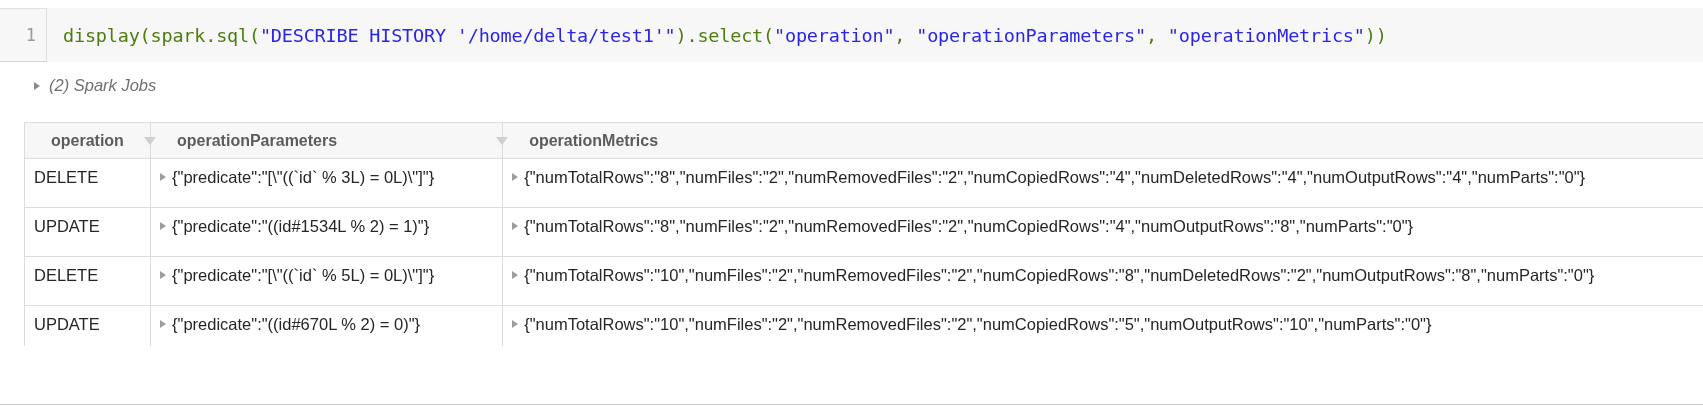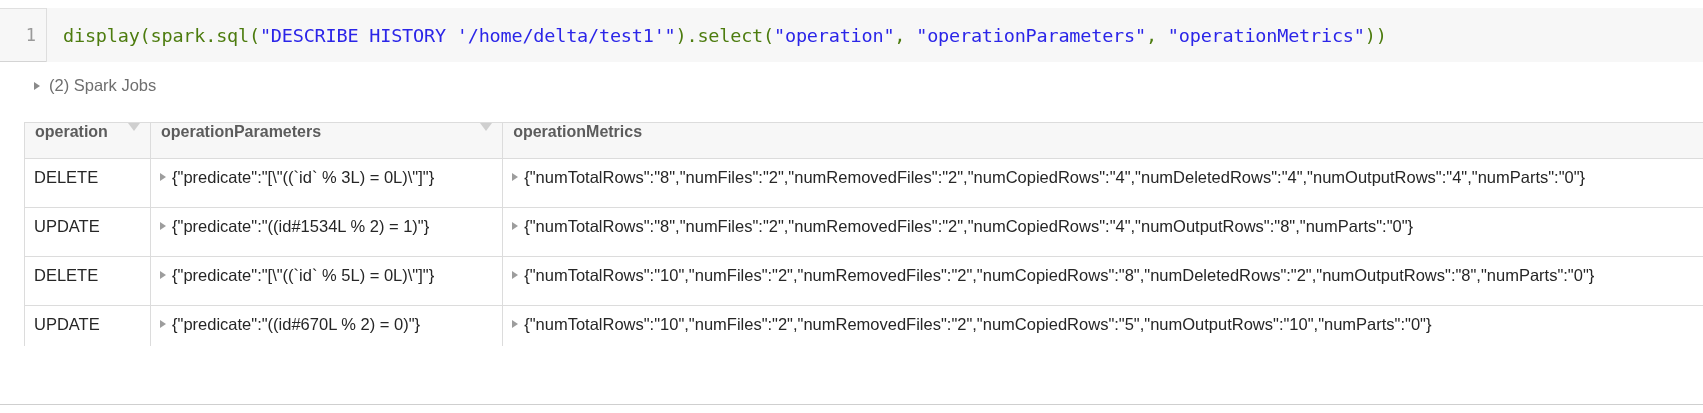--- a/index.html
+++ b/index.html
@@ -64,20 +64,21 @@
   
   .spark-jobs {
     position: absolute;
     left: 34px;
     top: 76px;
     display: flex;
     align-items: center;
     gap: 9px;
     color: #6f6f6f;
     font-size: 16.5px;
+    font-style: italic;
   }
   .tri-right {
     width: 0; height: 0;
     border-left: 6px solid #8a8a8a;
     border-top: 4.5px solid transparent;
     border-bottom: 4.5px solid transparent;
     display: inline-block;
   }
   .spark-jobs-label { cursor: pointer; }
 
@@ -108,23 +109,25 @@
     background: #f7f7f7;
     height: 35px;
     font-weight: bold;
     color: #5c5c5c;
     font-size: 16px;
     padding: 0 10px;
     vertical-align: middle;
   }
   .th-inner {
     display: flex;
+    align-items: center;
     justify-content: space-between;
     width: 100%;
     height: 100%;
+    margin-left: 16px;
   }
   .th-label { white-space: nowrap; }
   .caret-down {
     width: 0; height: 0;
     border-top: 8px solid #cfcfcf;
     border-left: 6.5px solid transparent;
     border-right: 6.5px solid transparent;
     margin-left: 12px;
     flex: none;
   }

